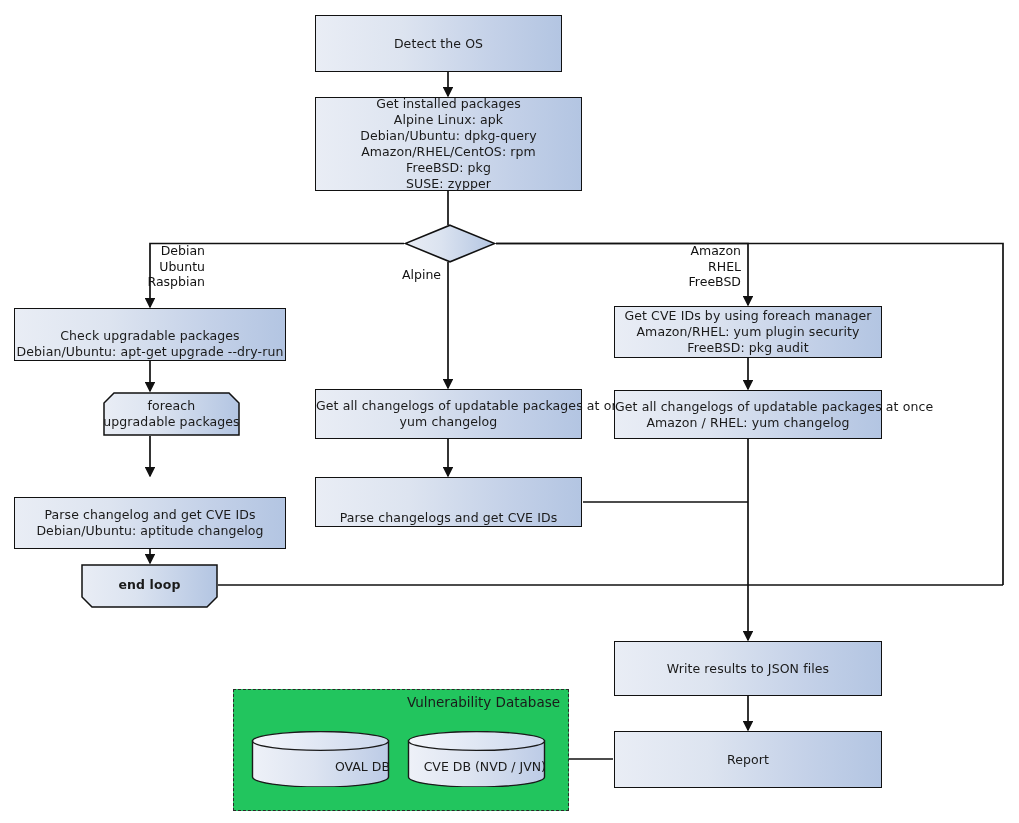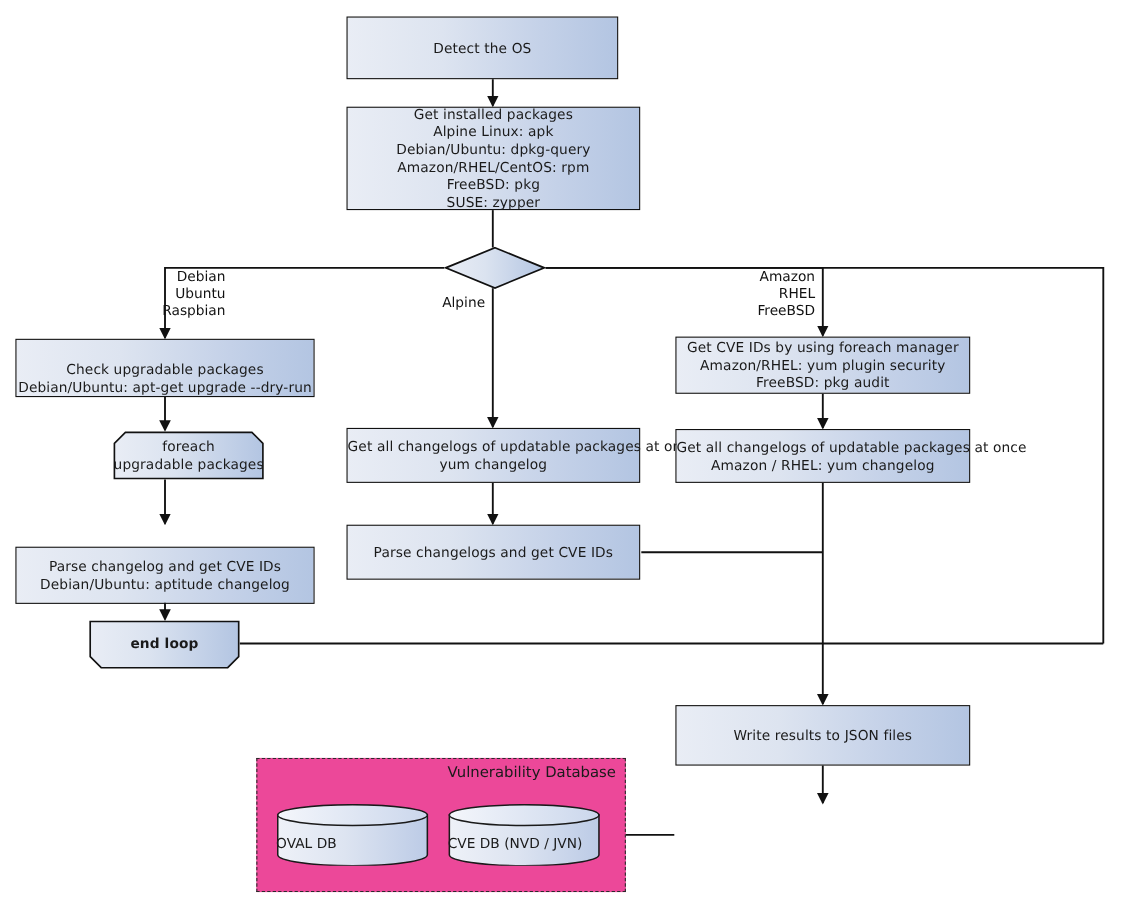--- a/index.html
+++ b/index.html
@@ -65,38 +65,38 @@
 
   
   #vuln-group {
     position: absolute;
     left: 233px;
     top: 689px;
     width: 336px;
     height: 122px;
     box-sizing: border-box;
     border: 1.6px dashed #2b2b2b;
-    background: #ec4899;
+    background: #22c55e;
   }
   #vuln-title {
     position: absolute;
     right: 8px;
     top: 4px;
     font-size: 13.5px;
     color: #1a1a1a;
     white-space: nowrap;
   }
   .cyl {
     position: absolute;
   }
   .cyl .cyl-label {
     position: absolute;
     left: 0;
     width: 100%;
-    text-align: left;
+    text-align: right;
     font-size: 12.5px;
     color: #1a1a1a;
     white-space: nowrap;
   }
 </style>
 </head>
 <body>
 
 <div id="canvas">
 
@@ -225,21 +225,21 @@
     </div>
   </div>
 
   <div class="node boxnode" style="left:315px; top:389px; width:267px; height:50px;">
     <span class="txt" style="overflow:visible;">
       <span>Get all changelogs of updatable packages at once</span><br>
       <span>yum changelog</span>
     </span>
   </div>
 
-  <div class="node boxnode" style="left:315px; top:477px; width:267px; height:50px;">
+  <div class="node boxnode" style="left:315px; top:477px; width:267px; height:50px;align-items:flex-end;">
     <span class="txt">Parse changelogs and get CVE IDs</span>
   </div>
 
   <div class="node boxnode" style="left:614px; top:306px; width:268px; height:52px;">
     <span class="txt">
       <span>Get CVE IDs by using foreach manager</span><br>
       <span>Amazon/RHEL: yum plugin security</span><br>
       <span>FreeBSD: pkg audit</span>
     </span>
   </div>
@@ -248,20 +248,23 @@
     <span class="txt" style="overflow:visible;">
       <span>Get all changelogs of updatable packages at once</span><br>
       <span>Amazon / RHEL: yum changelog</span>
     </span>
   </div>
 
   <div class="node boxnode" style="left:614px; top:641px; width:268px; height:55px;justify-content:center;">
     <span class="txt">Write results to JSON files</span>
   </div>
 
+  <div class="node boxnode" style="left:614px; top:731px; width:268px; height:57px;">
+    <span class="txt">Report</span>
+  </div>
 
   <div id="vuln-group">
     <div id="vuln-title">Vulnerability Database</div>
 
     <div class="cyl" style="left:17px; top:41px; width:139px; height:56px;">
       <svg width="139" height="56" viewBox="0 0 139 56">
         <defs>
           <linearGradient id="cgrad1" x1="0" y1="0" x2="1" y2="0">
             <stop offset="0%" stop-color="#eef1f8"></stop>
             <stop offset="45%" stop-color="#dde4f1"></stop>

